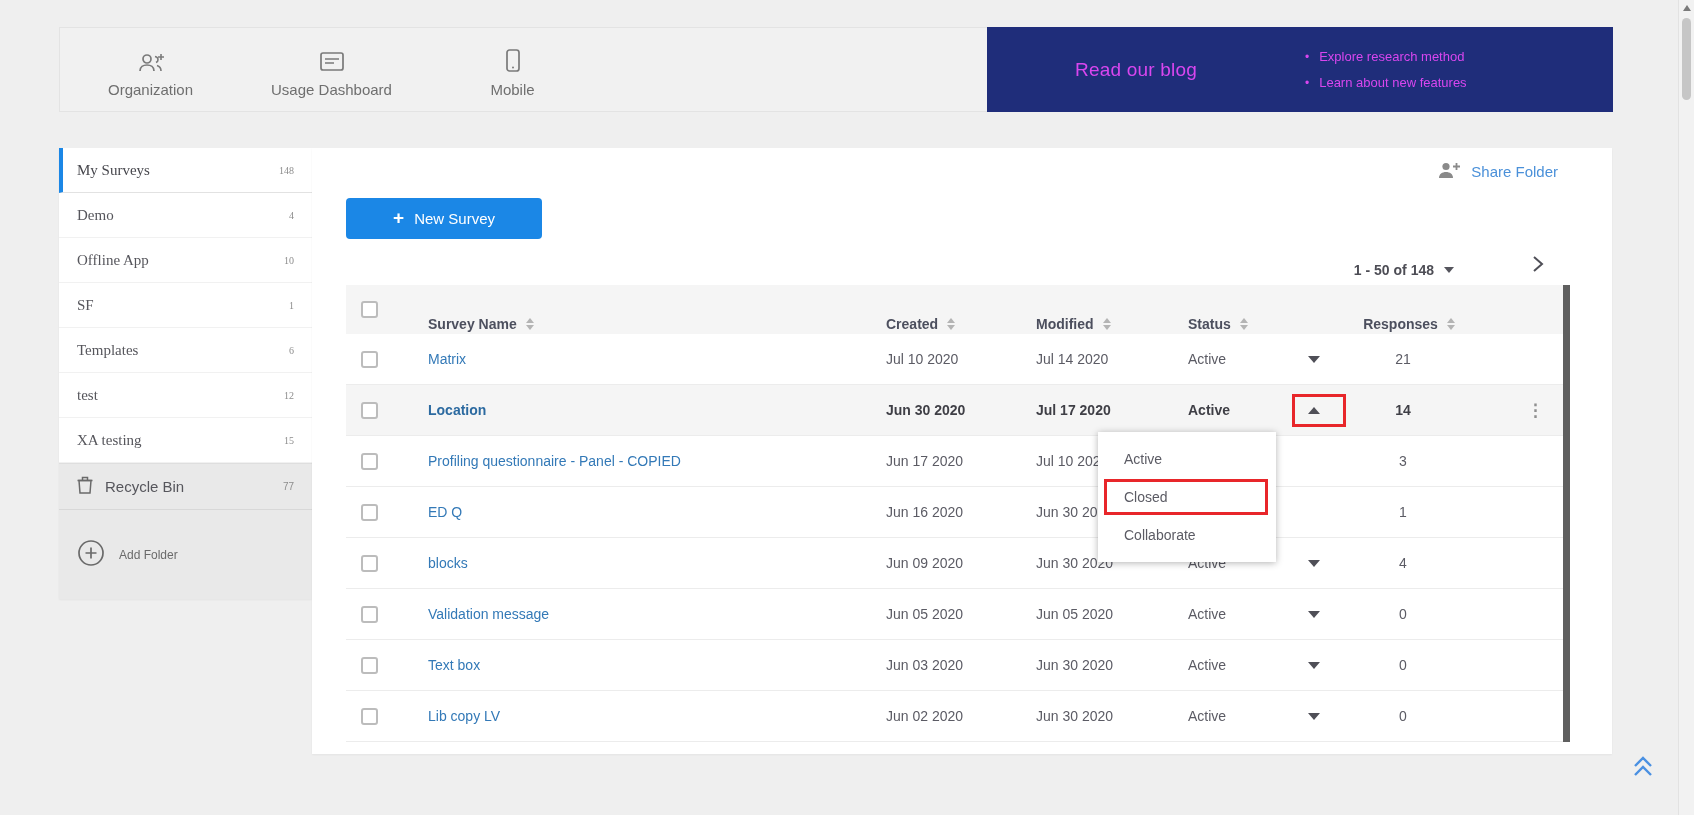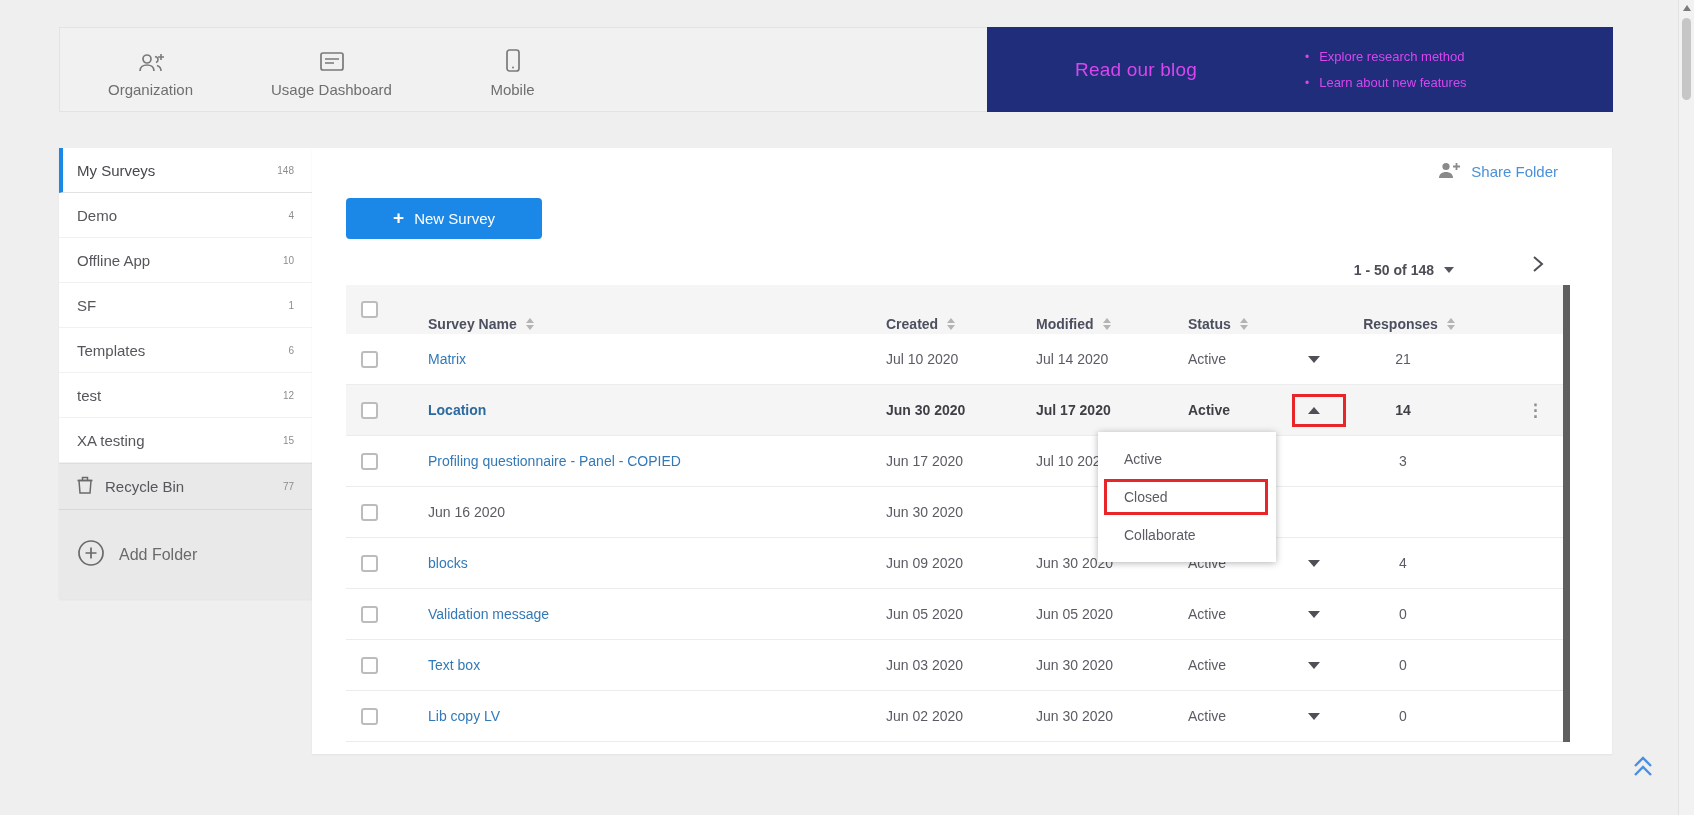--- a/index.html
+++ b/index.html
@@ -13,25 +13,25 @@
   .tab { width: 181px; display: flex; flex-direction: column; align-items: center; justify-content: center; gap: 8px; color: #6f6f6f; font-size: 15px; cursor: pointer; border-top: 3px solid transparent; }
   .tab.active { background: #fff; border-top: 3px solid #1b87e6; color: #4e4e4e; }
   .ticon { height: 28px; display: flex; align-items: flex-end; }
   .banner { width: 626px; background: #1f2d7a; color: #d946ef; display: flex; align-items: center; margin: -1px -1px -1px 0; }
   .banner-title { margin-left: 88px; font-size: 19px; letter-spacing: .2px; }
   .banner-bullets { margin-left: 108px; list-style: none; font-size: 13px; line-height: 25px; }
   .banner-bullets li .dot { margin-right: 10px; font-size: 12px; }
 
   
   .sidebar { position: absolute; left: 59px; top: 148px; width: 253px; box-shadow: 0 1px 2px rgba(0,0,0,.05); }
-  .sitem { height: 45px; background: #fff; display: flex; align-items: center; padding: 0 18px; border-bottom: 1px solid #f1f1f1; color: #56565c; font-size: 15px; cursor: pointer; }
+  .sitem { height: 45px; background: #fff; display: flex; align-items: center; padding: 0 18px; border-bottom: 1px solid #f1f1f1; color: #56565c; font-size: 15px; cursor: pointer; font-family: Liberation Serif, serif; }
   .sitem.active { border-left: 4px solid #1b87e6; padding-left: 14px; border-bottom: 1px solid #e2e2e2; color: #47474d; }
   .sitem .count, .recycle .count { margin-left: auto; font-size: 10px; color: #8d8d8d; text-align: right; }
   .recycle { height: 46px; background: #e9e9e9; display: flex; align-items: center; gap: 12px; padding: 0 18px; color: #56565c; font-size: 15px; border-top: 1px solid #dedede; cursor: pointer; }
-  .addfolder { height: 90px; background: #e9e9e9; display: flex; align-items: center; gap: 14px; padding: 0 18px; border-top: 1px solid #d8d8d8; color: #6a6a6a; font-size: 16px; cursor: pointer; }
+  .addfolder { height: 90px; background: #e9e9e9; display: flex; align-items: center; gap: 14px; padding: 0 18px; border-top: 1px solid #d8d8d8; color: #6a6a6a; font-size: 12px; cursor: pointer; }
 
   
   .main { position: absolute; left: 312px; top: 148px; width: 1300px; height: 606px; background: #fff; box-shadow: 0 1px 2px rgba(0,0,0,.05); }
   .share { position: absolute; top: 13px; right: 54px; display: flex; align-items: center; gap: 10px; color: #4a90d9; font-size: 15px; cursor: pointer; }
   .newbtn { position: absolute; left: 34px; top: 50px; width: 196px; height: 41px; background: #1b87e6; color: #fff; border: none; border-radius: 4px; font-size: 15px; display: flex; align-items: center; justify-content: center; gap: 10px; cursor: pointer; font-family: "Liberation Sans", sans-serif; }
   .newbtn .plus { font-size: 19px; font-weight: bold; margin-top: -2px; }
   .pager { position: absolute; top: 114px; right: 158px; color: #4d4d55; font-size: 14px; font-weight: bold; display: flex; align-items: center; gap: 10px; cursor: pointer; }
   .pchev { position: absolute; top: 106px; right: 66px; cursor: pointer; }
 
   
@@ -281,20 +281,21 @@
             <span></span>
           </div>
         <div class="c-resp">3</div>
         <div class="c-menu"></div>
       </div>
 
       <div class="grid trow">
         <div class="c-check">
             <span class="checkbox"></span>
           </div>
+        <div><a class="slink">ED Q</a></div>
         <div>Jun 16 2020</div>
         <div>Jun 30 2020</div>
         <div class="c-status nocaret">
             <span></span>
           </div>
         <div class="c-resp">1</div>
         <div class="c-menu"></div>
       </div>
 
       <div class="grid trow">

